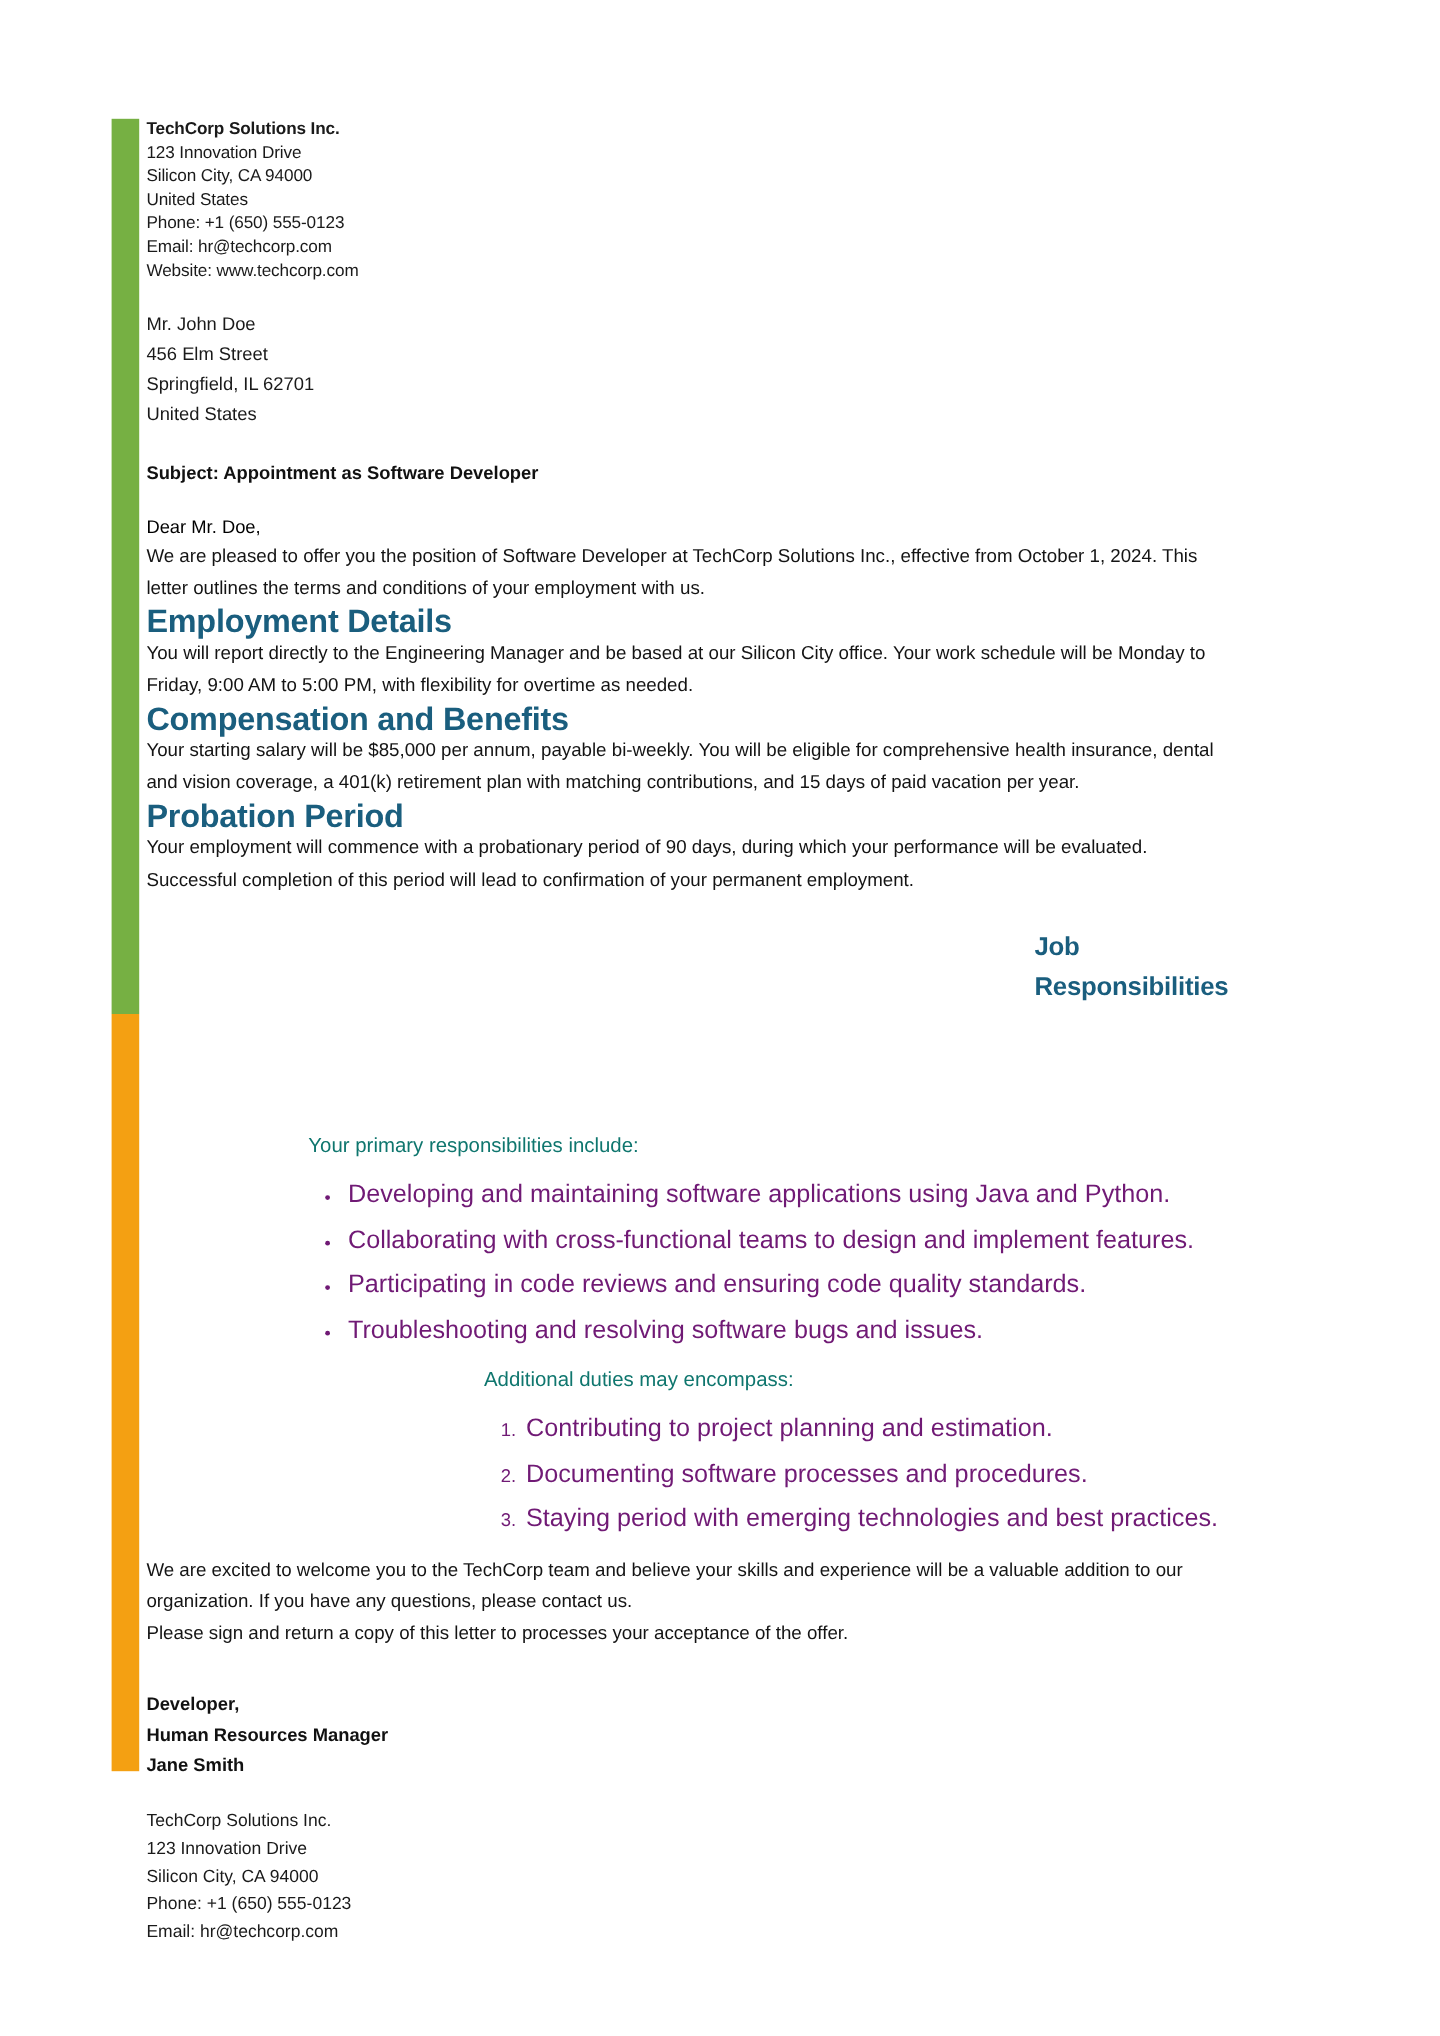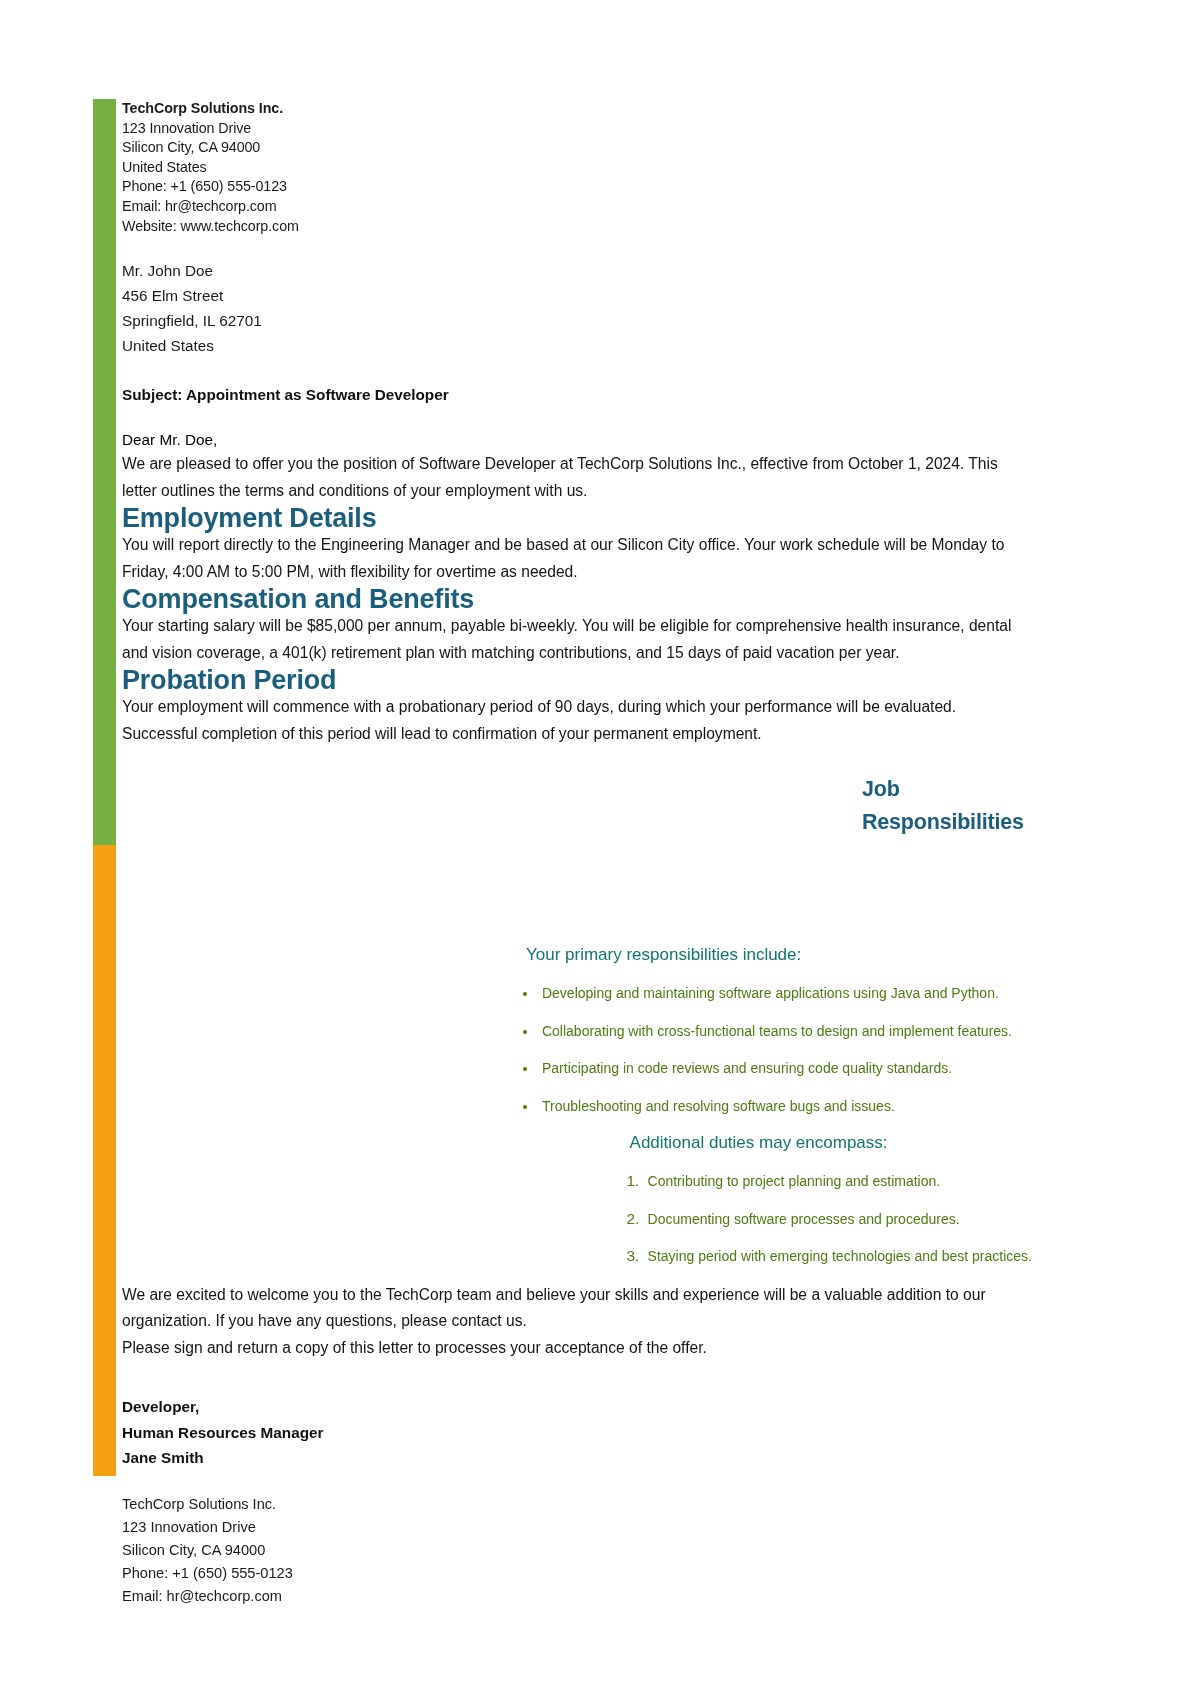--- a/index.html
+++ b/index.html
@@ -141,25 +141,25 @@
   .resp-intro {
     margin: 0 0 14px 16px;
     font-size: 17px;
     line-height: 24px;
     color: #0f766e;
     padding-left: 2px;
   }
   .resp-col-right .resp-intro { padding-left: 4px; }
 
   ul.resp-list, ol.resp-list {
-    margin: 0;
+    margin: 17px;
     padding-left: 30px;
-    font-size: 14px;
+    font-size: 21px;
     line-height: 24.5px;
-    color: #4d7c0f;
+    color: #701a75;
   }
   ul.resp-list { list-style-type: disc; }
   ol.resp-list { list-style-type: decimal; padding-left: 34px; }
   ul.resp-list li, ol.resp-list li {
     margin-bottom: 13px;
     padding-left: 4px;
   }
   ul.resp-list li::marker { font-size: 14px; }
   ol.resp-list li::marker { font-size: 15.4px; }
 
@@ -211,21 +211,21 @@
       <div>United States</div>
     </div>
 
     <div class="subject-line">Subject: Appointment as Software Developer</div>
 
     <div class="salutation">Dear Mr. Doe,</div>
 
     <p class="body-par par-gap-lg">We are pleased to offer you the position of Software Developer at TechCorp Solutions Inc., effective from October 1, 2024. This letter outlines the terms and conditions of your employment with us.</p>
 
     <h2 class="section-heading heading-gap">Employment Details</h2>
-    <p class="body-par after-heading">You will report directly to the Engineering Manager and be based at our Silicon City office. Your work schedule will be Monday to Friday, 4:00 AM to 5:00 PM, with flexibility for overtime as needed.</p>
+    <p class="body-par after-heading">You will report directly to the Engineering Manager and be based at our Silicon City office. Your work schedule will be Monday to Friday, 9:00 AM to 5:00 PM, with flexibility for overtime as needed.</p>
 
     <h2 class="section-heading heading-gap">Compensation and Benefits</h2>
     <p class="body-par after-heading">Your starting salary will be $85,000 per annum, payable bi-weekly. You will be eligible for comprehensive health insurance, dental and vision coverage, a 401(k) retirement plan with matching contributions, and 15 days of paid vacation per year.</p>
 
     <h2 class="section-heading heading-gap">Probation Period</h2>
     <p class="body-par after-heading">Your employment will commence with a probationary period of 90 days, during which your performance will be evaluated. Successful completion of this period will lead to confirmation of your permanent employment.</p>
 
     <div class="resp-region">
 
       <div class="resp-heading-col">

